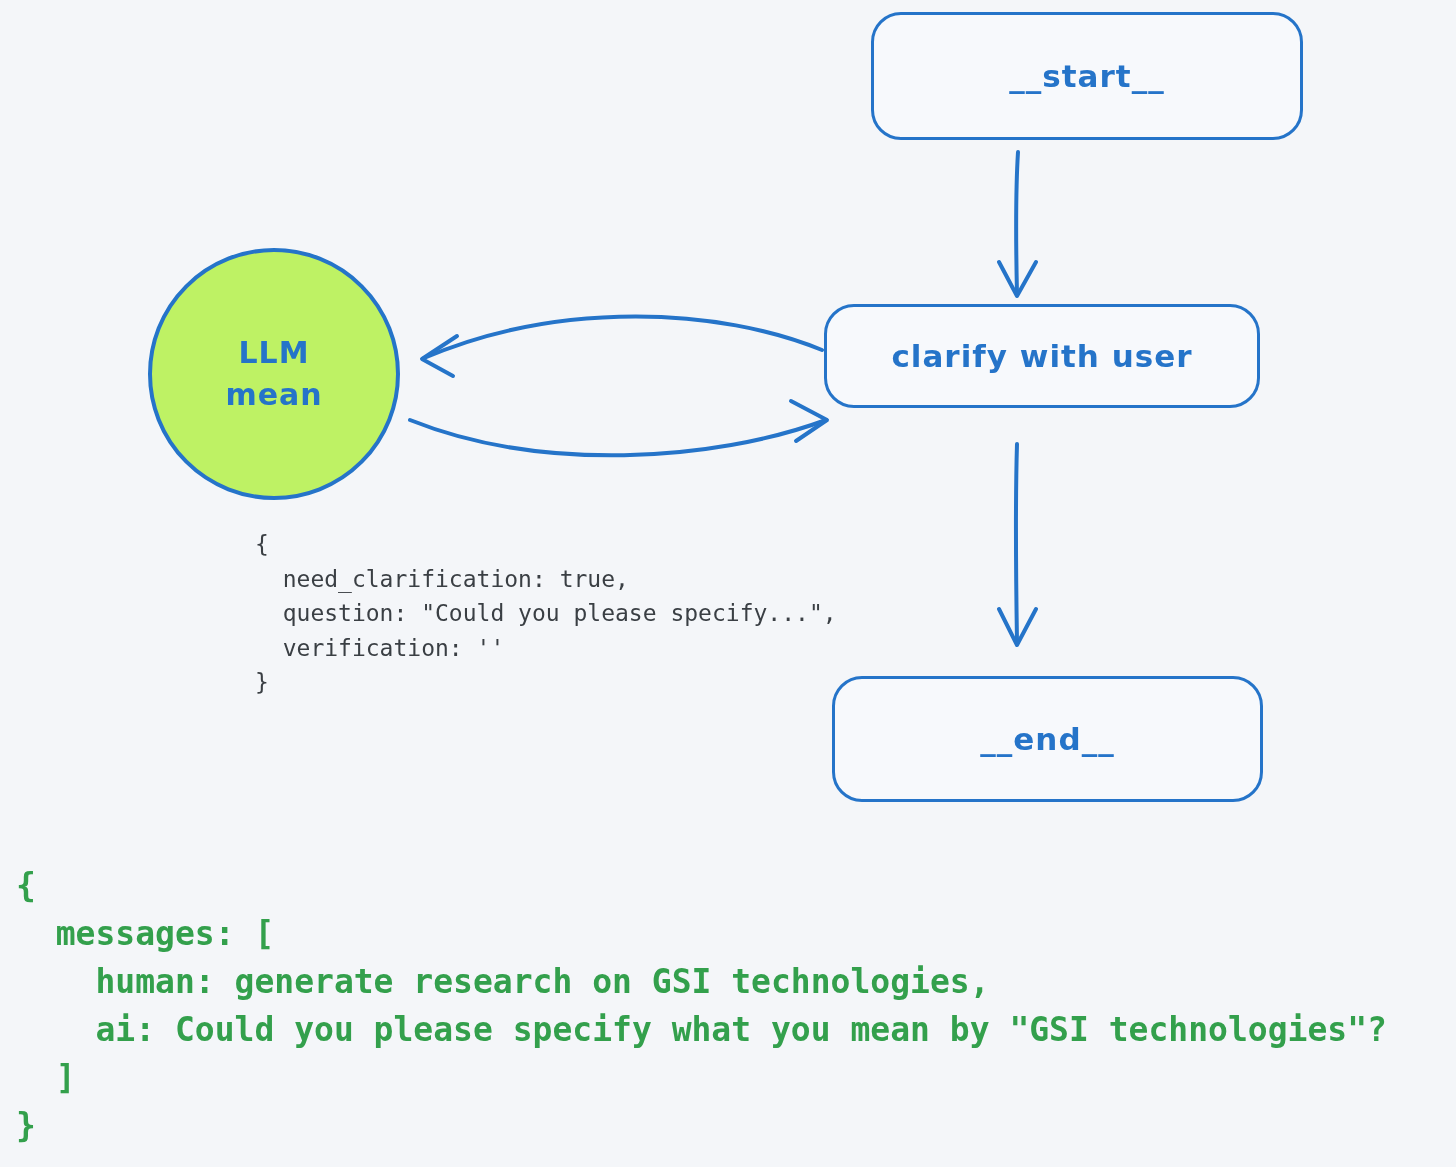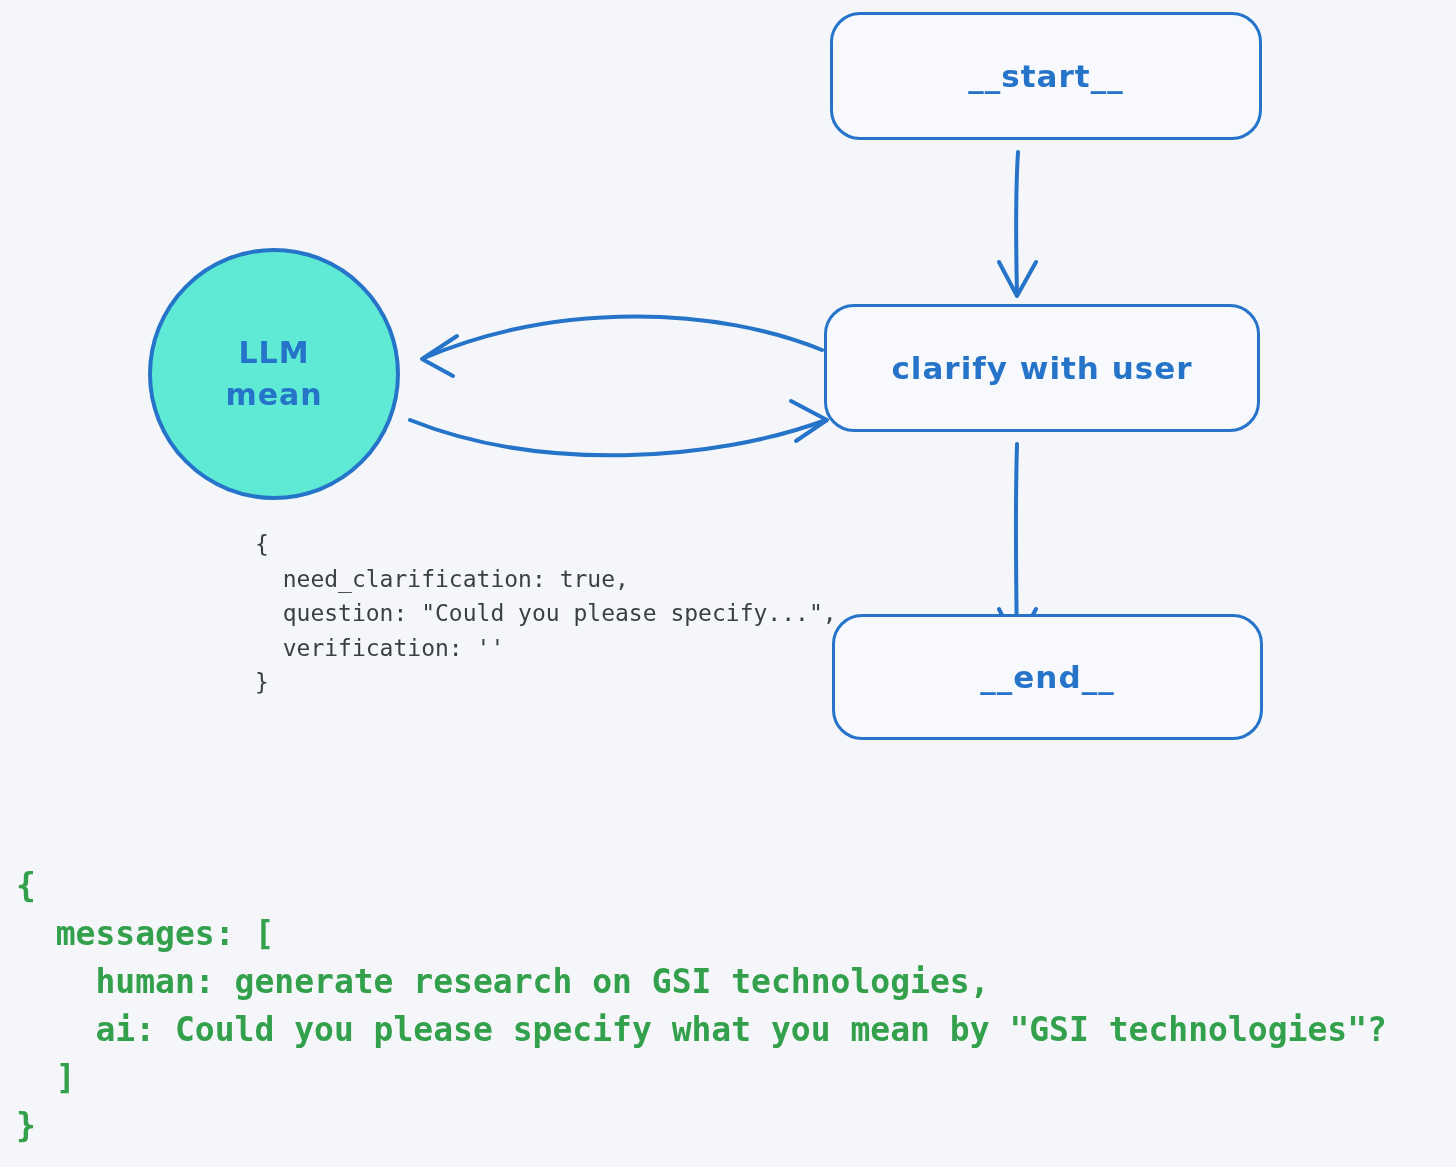--- a/index.html
+++ b/index.html
@@ -31,33 +31,33 @@
     background: #f7f9fc;
     display: flex;
     align-items: center;
     justify-content: center;
     color: #2574c9;
     font-size: 31px;
     font-weight: bold;
     letter-spacing: 1px;
     box-sizing: border-box;
   }
-  #node-start   { left: 830px; top: 12px;  width: 432px; height: 128px; }
-  #node-clarify { left: 824px; top: 304px; width: 436px; height: 128px; }
-  #node-end     { left: 832px; top: 614px; width: 431px; height: 126px; }
+  #node-start   { left: 871px; top: 12px;  width: 432px; height: 128px; }
+  #node-clarify { left: 824px; top: 304px; width: 436px; height: 104px; }
+  #node-end     { left: 832px; top: 676px; width: 431px; height: 126px; }
   #node-llm {
     position: absolute;
     z-index: 2;
     left: 148px;
     top: 248px;
     width: 252px;
     height: 252px;
     border: 4px solid #2574c9;
     border-radius: 50%;
-    background: #5eead4;
+    background: #bef264;
     display: flex;
     flex-direction: column;
     align-items: center;
     justify-content: center;
     color: #2574c9;
     font-size: 30px;
     font-weight: bold;
     letter-spacing: 1px;
     line-height: 42px;
     box-sizing: border-box;

